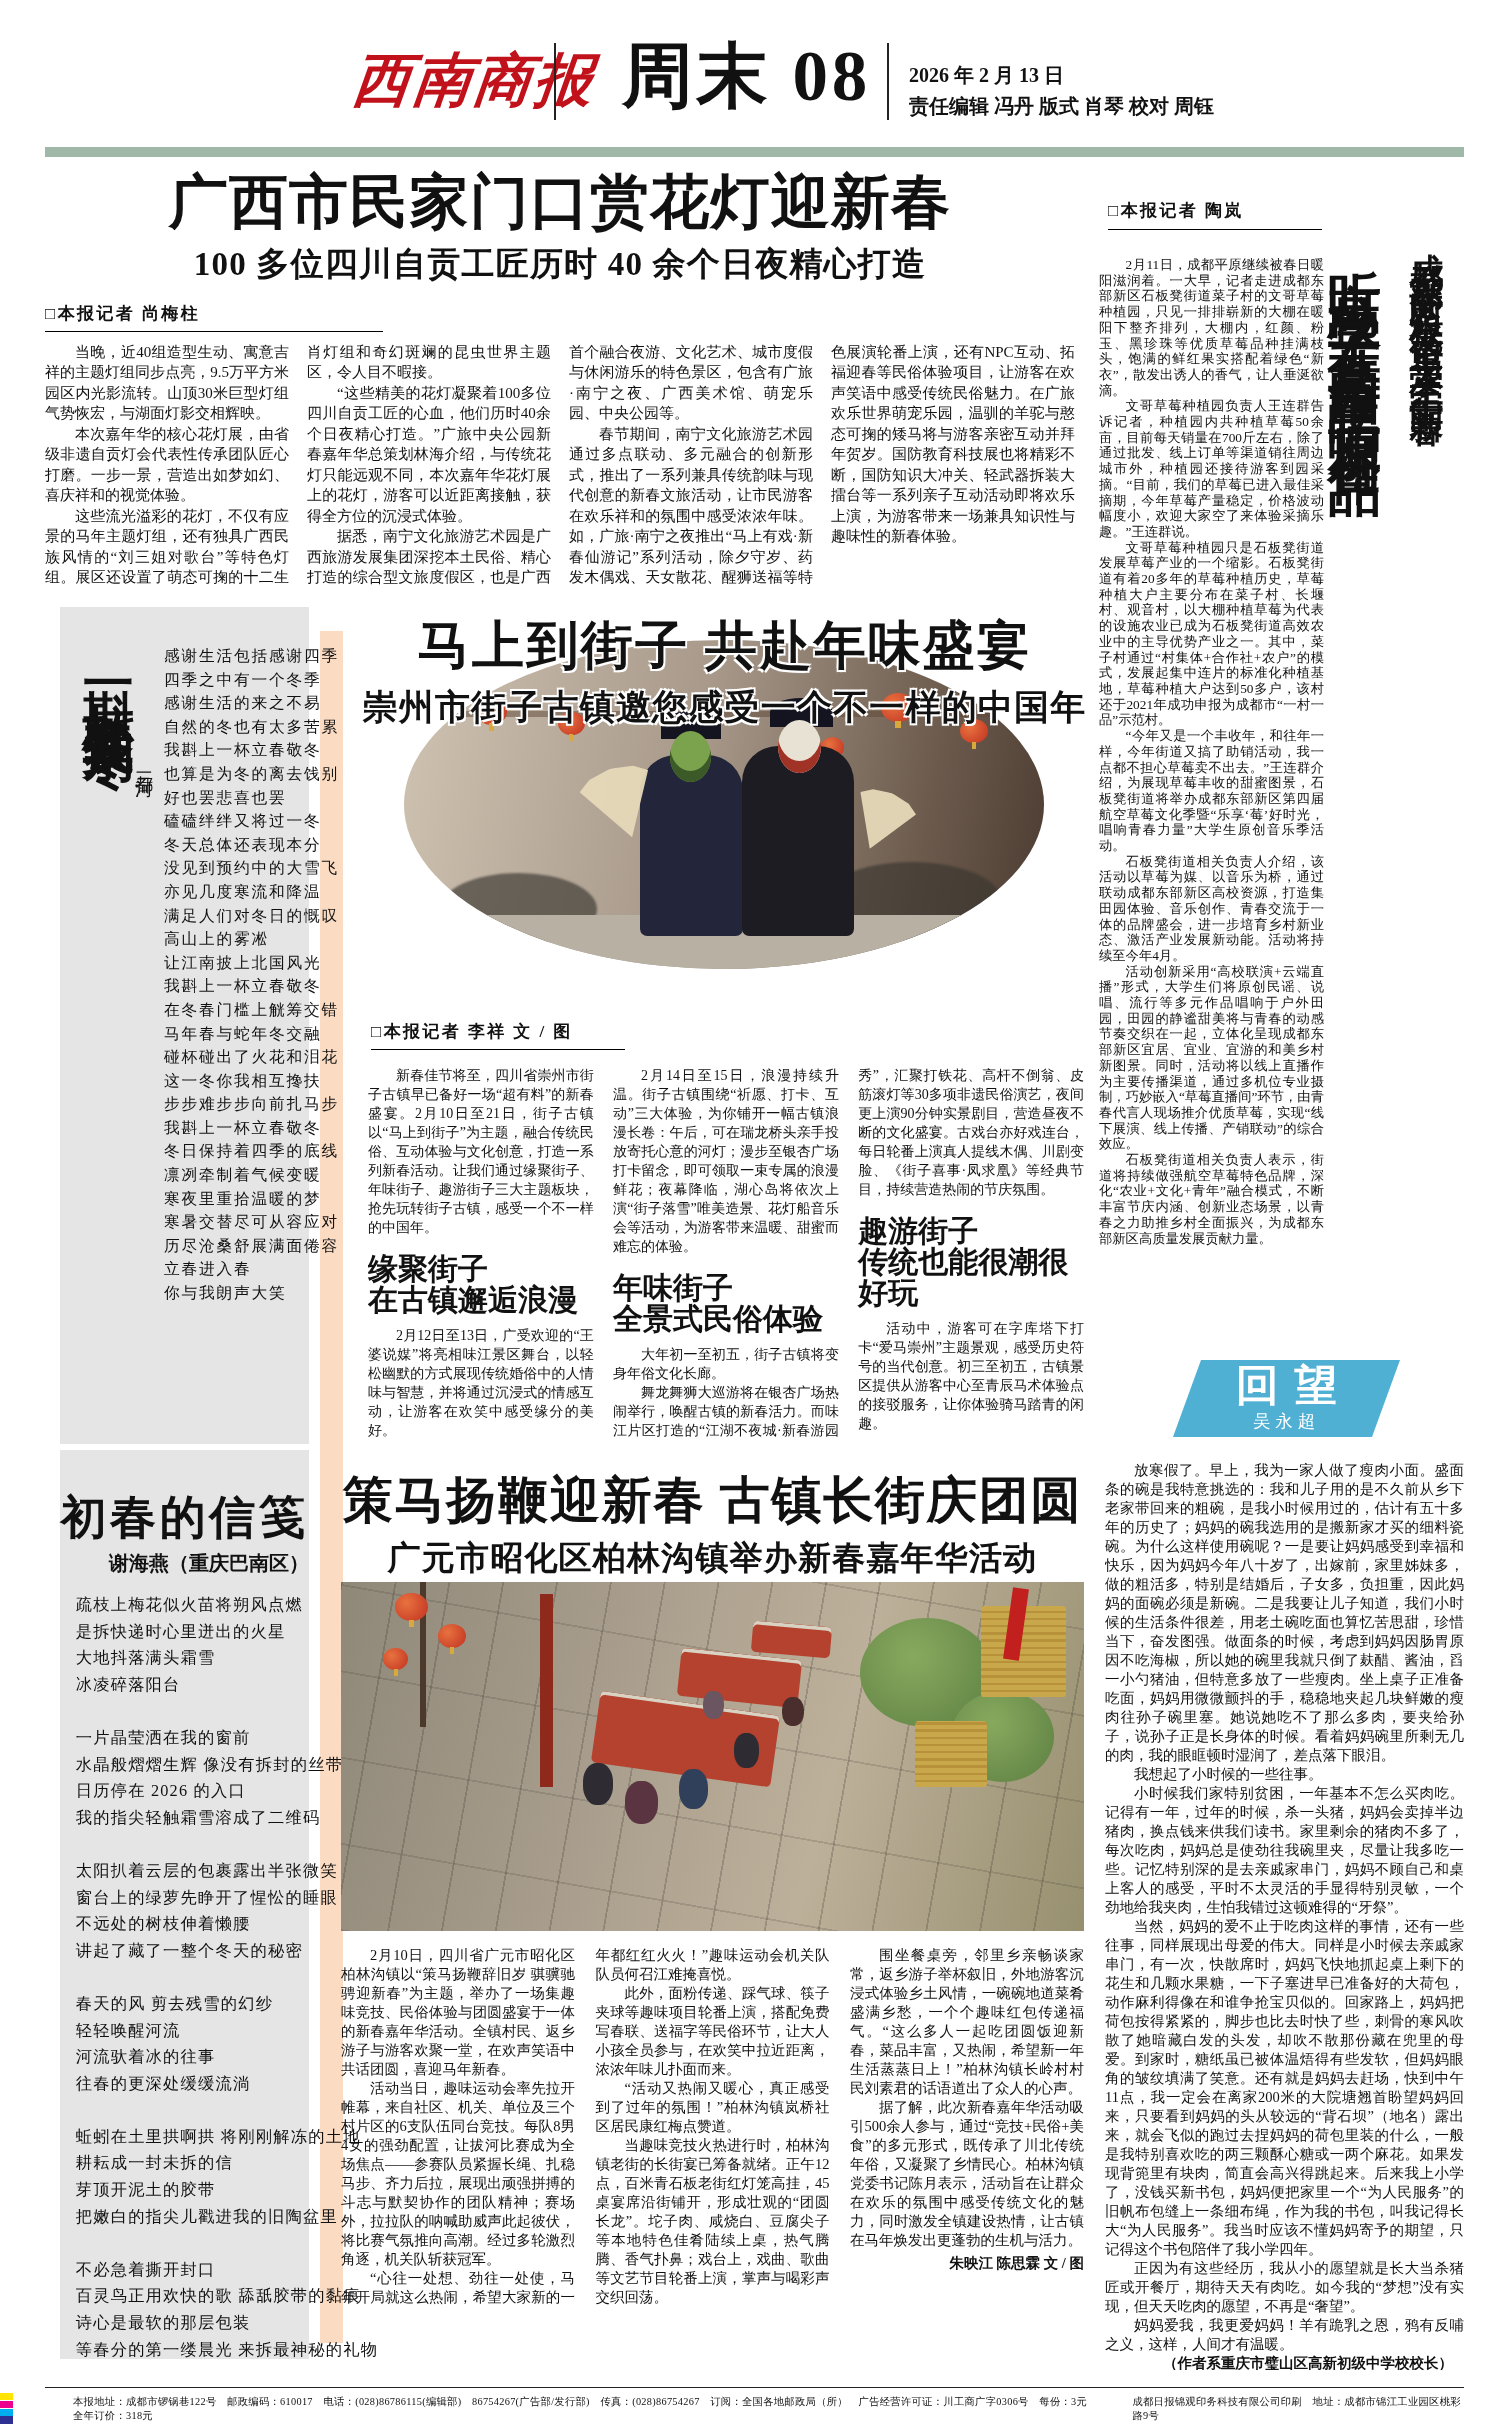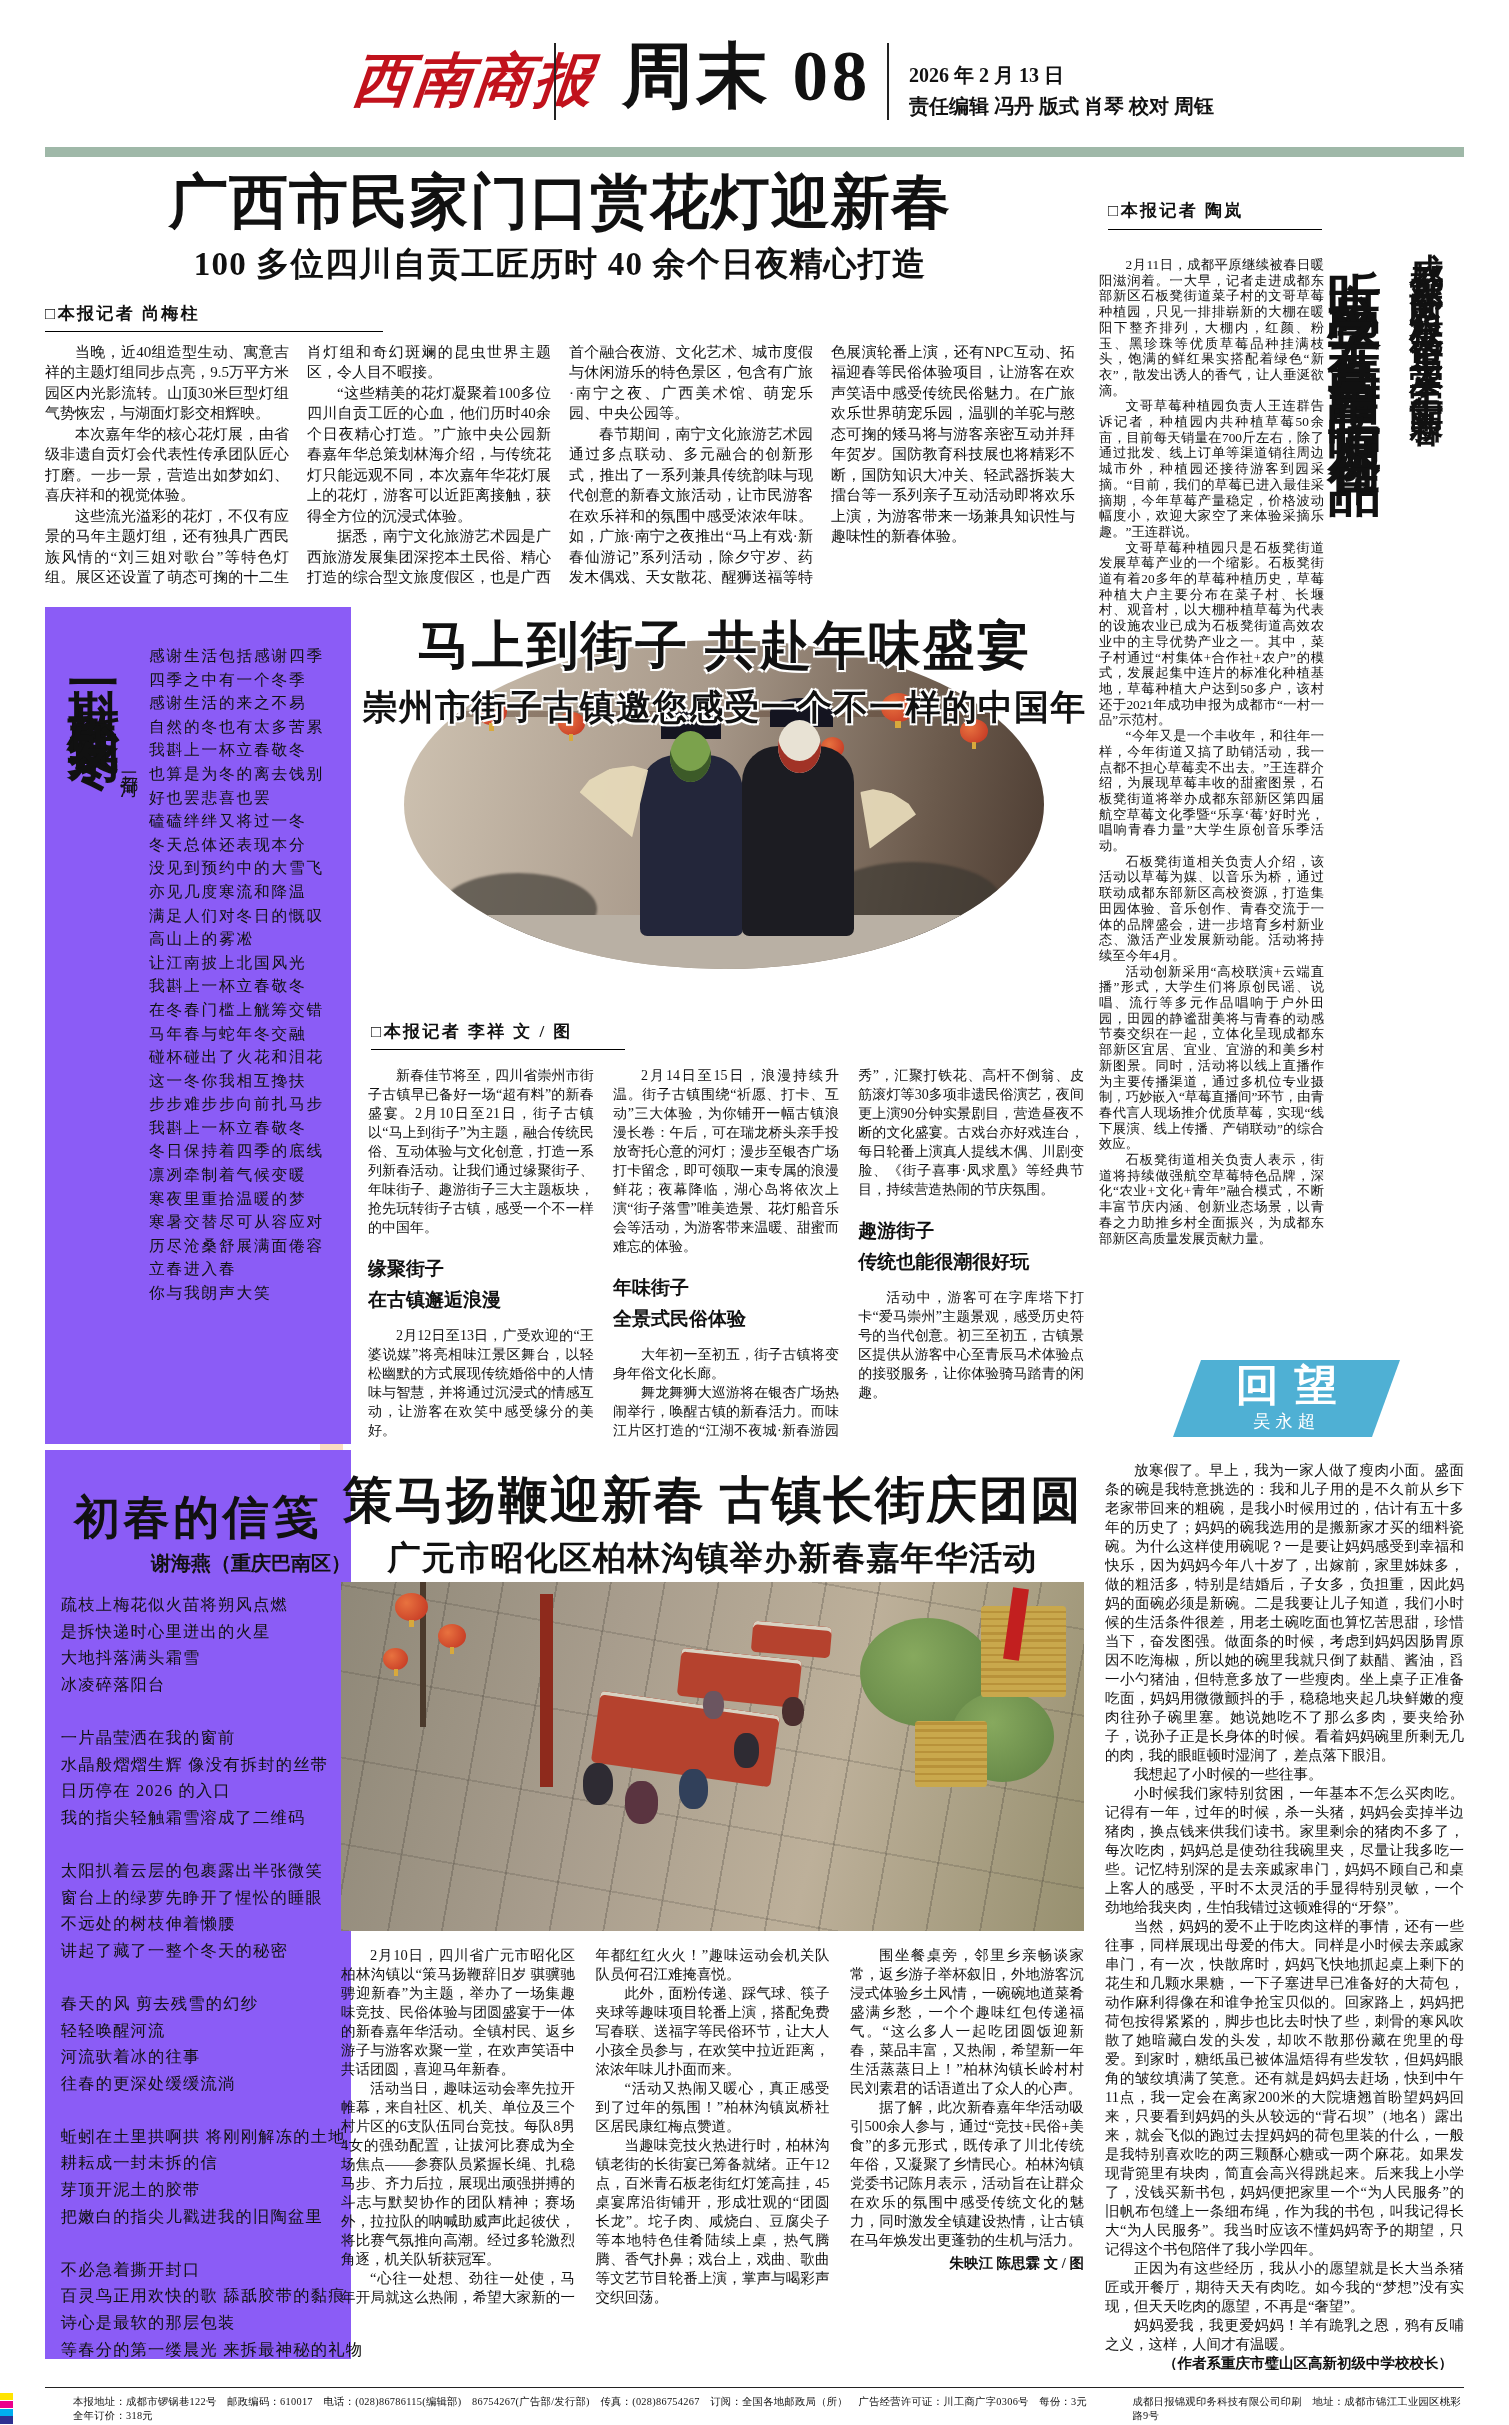--- a/index.html
+++ b/index.html
@@ -34,21 +34,21 @@
                 letter-spacing:2.4px;border-bottom:1.8px solid #000;padding-bottom:7.2px;}
   .straw-text{position:absolute;left:1099px;top:257px;width:225px;height:1087px;overflow:hidden;
               font-size:13.3px;line-height:15.7px;}
   .v-head{position:absolute;left:1328px;top:226px;height:1099px;font-size:53px;font-weight:900;
           letter-spacing:13.3px;line-height:1;}
   .v-kick{position:absolute;left:1409px;top:226px;height:906px;font-size:34px;font-weight:900;
           letter-spacing:8.5px;line-height:1;}
 
   
   .peach-strip{position:absolute;left:320px;top:631px;width:23px;height:1712px;background:#fbdcc3;}
-  .poembox{position:absolute;left:45px;width:306px;background:#8b5cf6;}
+  .poembox{position:absolute;left:60px;width:249px;background:#e5e5e5;}
   .pb1{top:607px;height:837px;}
   .pb2{top:1450px;height:909px;}
   .p1-title{position:absolute;left:13.3px;top:42px;font-size:51px;font-weight:900;letter-spacing:7.2px;}
   .p1-author{position:absolute;left:72px;top:151px;font-size:18px;letter-spacing:3.6px;}
   .p1-lines{position:absolute;left:104px;top:37px;font-size:15.7px;line-height:23.6px;letter-spacing:1.8px;}
   .poem-line{white-space:nowrap;}
   .p1-note{margin-top:6px;font-weight:bold;font-size:16.3px;line-height:25px;width:199px;
            white-space:normal;text-align:justify;text-indent:2em;}
   .p2-title{margin:0;position:absolute;left:0;top:37px;width:100%;text-align:center;
             font-size:46px;font-weight:900;letter-spacing:3.6px;}
@@ -80,21 +80,21 @@
   .jz-headline{position:absolute;left:0;top:7.2px;width:100%;margin:0;text-align:center;z-index:3;
                font-size:52px;font-weight:900;letter-spacing:2.4px;
                text-shadow:0 0 3.6px #fff,1.8px 1.8px 0 #fff,-1.8px -1.8px 0 #fff,1.8px -1.8px 0 #fff,-1.8px 1.8px 0 #fff;}
   .jz-subhead{position:absolute;left:0;top:80px;width:100%;text-align:center;z-index:3;
               font-size:35px;font-weight:900;letter-spacing:1.2px;
               text-shadow:0 0 3px #fff,1.8px 1.8px 0 #fff,-1.8px -1.8px 0 #fff,1.8px -1.8px 0 #fff,-1.8px 1.8px 0 #fff;}
   .jz-byline{position:absolute;left:9px;top:416px;width:254px;}
   .jz-text{position:absolute;left:6px;top:462px;width:716px;height:379px;overflow:hidden;
            column-count:3;column-gap:19.3px;font-size:14px;line-height:19px;}
   .jz-text h4{margin:15.7px 0 11px 0;font-family:"Liberation Sans","DejaVu Sans",sans-serif;
-              font-size:19px;line-height:31px;font-weight:bold;text-indent:0;}
+              font-size:30px;line-height:31px;font-weight:bold;text-indent:0;}
   .jz-text h4 span{display:block;}
 
   
   .bai{position:absolute;left:338px;top:1450px;width:749px;height:924px;}
   .bai h2{margin:0;position:absolute;top:17px;left:0;width:100%;text-align:center;
           font-size:50px;font-weight:900;letter-spacing:1.8px;}
   .bai-sub{position:absolute;top:86px;left:0;width:100%;text-align:center;
            font-size:33px;font-weight:900;letter-spacing:1.2px;}
   .bai-photo{position:absolute;left:3px;top:132px;width:743px;height:349px;overflow:hidden;
              background:linear-gradient(105deg,#8f8878 0%,#a89d8d 35%,#bdb09a 65%,#97906f 100%);}

